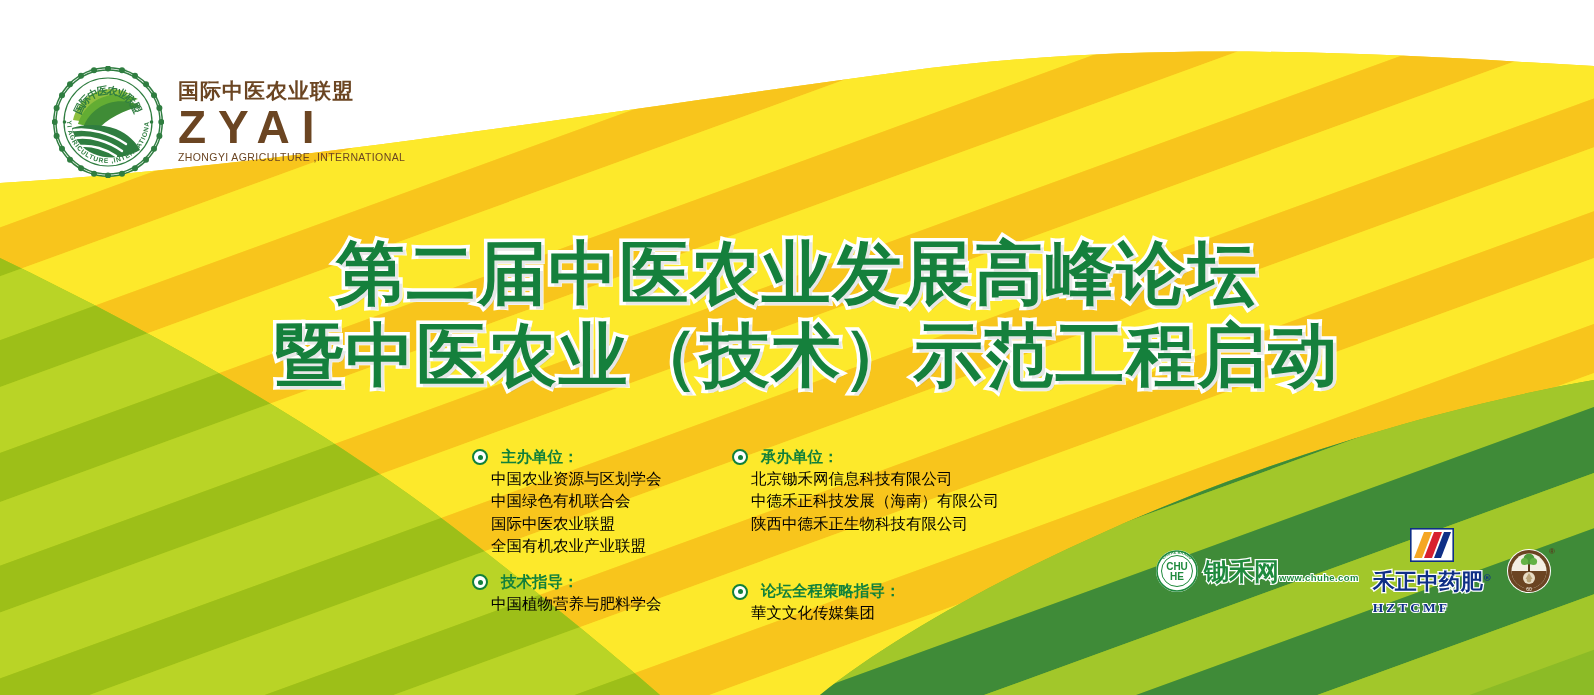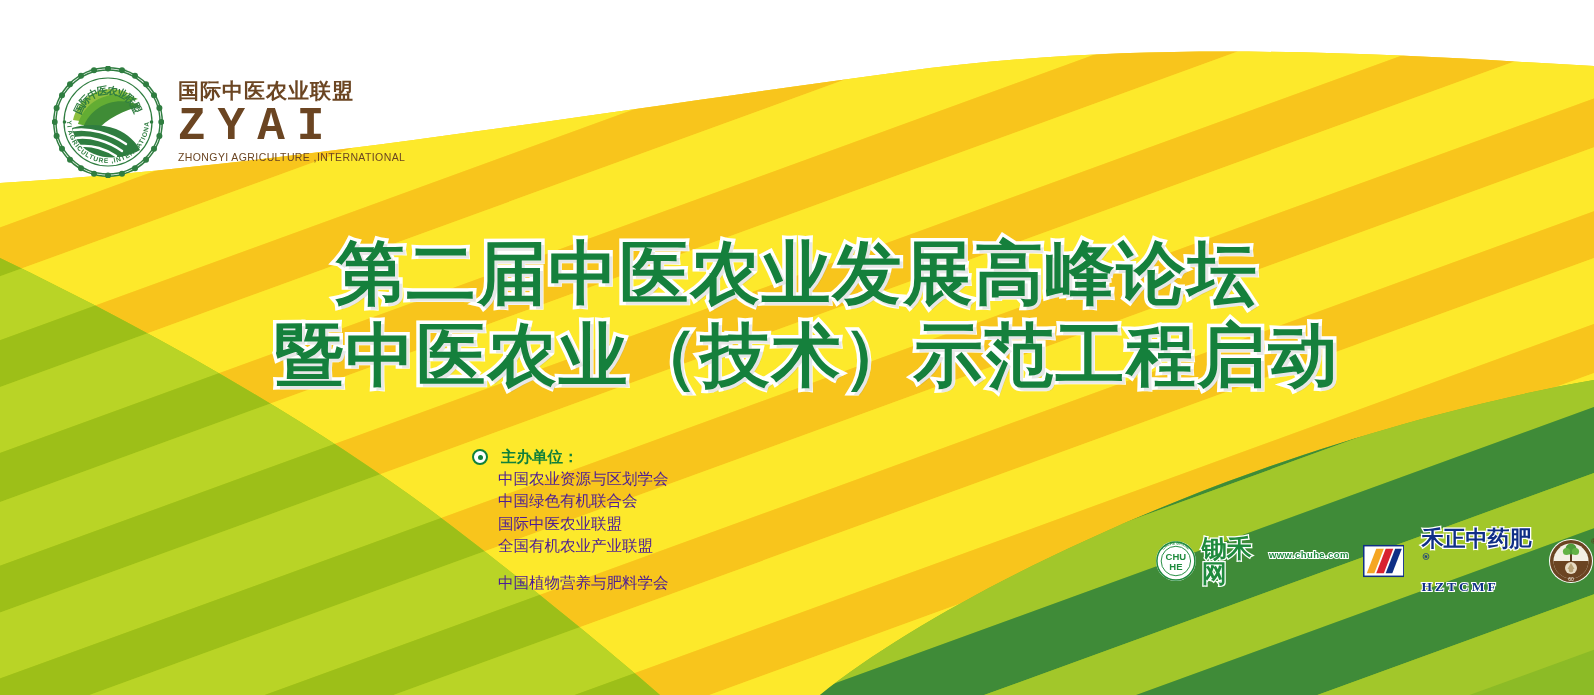--- a/index.html
+++ b/index.html
@@ -22,21 +22,21 @@
   #logo-seal{width:112px;height:112px;display:block;}
   #logo-wordmark{display:flex;flex-direction:column;align-items:flex-start;line-height:1;}
   #logo-cn{
     font-size:21px;font-weight:bold;color:#6b4522;letter-spacing:1px;
     font-family:"DejaVu Sans","Liberation Sans",sans-serif;
     white-space:nowrap;
   }
   #logo-zyai{
     font-size:46px;font-weight:bold;color:#6b4522;letter-spacing:12px;
     line-height:1.05;margin-top:1px;
-    font-family:Liberation Mono, monospace;
+    font-family:Liberation Sans, sans-serif;
   }
   #logo-en{
     font-size:10.5px;color:#6b4522;letter-spacing:0.4px;white-space:nowrap;
     font-family:"Liberation Sans",sans-serif;margin-top:1px;
   }
 
   
   #title-block{
     position:absolute;left:0;top:236px;width:1594px;
     text-align:center;z-index:5;
@@ -77,21 +77,21 @@
     flex:0 0 auto;width:12px;height:12px;border-radius:50%;
     border:2px solid #11803b;background:#fff;
     position:relative;
   }
   .bullet::after{
     content:"";position:absolute;left:50%;top:50%;
     width:5px;height:5px;margin:-2.5px 0 0 -2.5px;
     border-radius:50%;background:#11803b;
   }
   .credit-item{
-    margin-left:26px;color:#4c1d95;font-size:15.5px;line-height:1.45;
+    margin-left:19px;color:#000000;font-size:15.5px;line-height:1.45;
     white-space:nowrap;
   }
   #credits .credit-col:nth-child(2){margin-left:-8px;}
   #credits .credit-col:nth-child(2) .credit-item{font-size:15.5px;}
   #credit-group-strategy{margin-top:46px;}
   #credit-group-tech{margin-top:8px;}
 
   
   #sponsors{
     position:absolute;left:1155px;top:528px;
@@ -109,21 +109,21 @@
     -webkit-text-stroke:2.5px #ffffff;paint-order:stroke fill;
   }
   #chuhe-url{
     font-family:"Liberation Sans",sans-serif;
     font-size:9.5px;font-weight:bold;color:#1f8a3d;letter-spacing:.4px;
     margin-top:14px;
     -webkit-text-stroke:2px #ffffff;paint-order:stroke fill;
   }
 
   
-  #sponsor-hz{gap:17px;}
+  #sponsor-hz{gap:9px;flex-direction:column;}
   #hz-mark{width:44px;height:34px;display:block;}
   #hz-text{display:flex;flex-direction:column;line-height:1;}
   #hz-cn{
     font-family:"DejaVu Sans","Liberation Sans",sans-serif;
     font-size:22px;font-weight:bold;color:#0f2f86;position:relative;
     -webkit-text-stroke:2.5px #ffffff;paint-order:stroke fill;
   }
   #hz-reg{font-size:9px;vertical-align:super;-webkit-text-stroke:0;}
   #hz-en{
     font-family:"Liberation Serif",serif;
@@ -342,24 +342,46 @@
         <div class="credit-head">
           <span class="bullet"></span>
           <span>主办单位：</span>
         </div>
         <div class="credit-item">中国农业资源与区划学会</div>
         <div class="credit-item">中国绿色有机联合会</div>
         <div class="credit-item">国际中医农业联盟</div>
         <div class="credit-item">全国有机农业产业联盟</div>
       </div>
       <div class="credit-group" id="credit-group-tech">
+        <div class="credit-head">
+          <span class="bullet"></span>
+          <span>技术指导：</span>
+        </div>
         <div class="credit-item">中国植物营养与肥料学会</div>
       </div>
     </div>
 
+    <div class="credit-col">
+      <div class="credit-group">
+        <div class="credit-head">
+          <span class="bullet"></span>
+          <span>承办单位：</span>
+        </div>
+        <div class="credit-item">北京锄禾网信息科技有限公司</div>
+        <div class="credit-item">中德禾正科技发展（海南）有限公司</div>
+        <div class="credit-item">陕西中德禾正生物科技有限公司</div>
+      </div>
+      <div class="credit-group" id="credit-group-strategy">
+        <div class="credit-head">
+          <span class="bullet"></span>
+          <span>论坛全程策略指导：</span>
+        </div>
+        <div class="credit-item">華文文化传媒集团</div>
+      </div>
+    </div>
 
   </div>
 
   <div id="sponsors">
 
     <div class="sponsor" id="sponsor-chuhe">
       <svg id="chuhe-mark" viewBox="0 0 44 44" aria-hidden="true">
         <circle cx="22" cy="22" r="21" fill="#ffffff"></circle>
         <circle cx="22" cy="22" r="20" fill="none" stroke="#1f8a3d" stroke-width="1.6"></circle>
         <circle cx="22" cy="22" r="15.5" fill="none" stroke="#1f8a3d" stroke-width="1"></circle>

